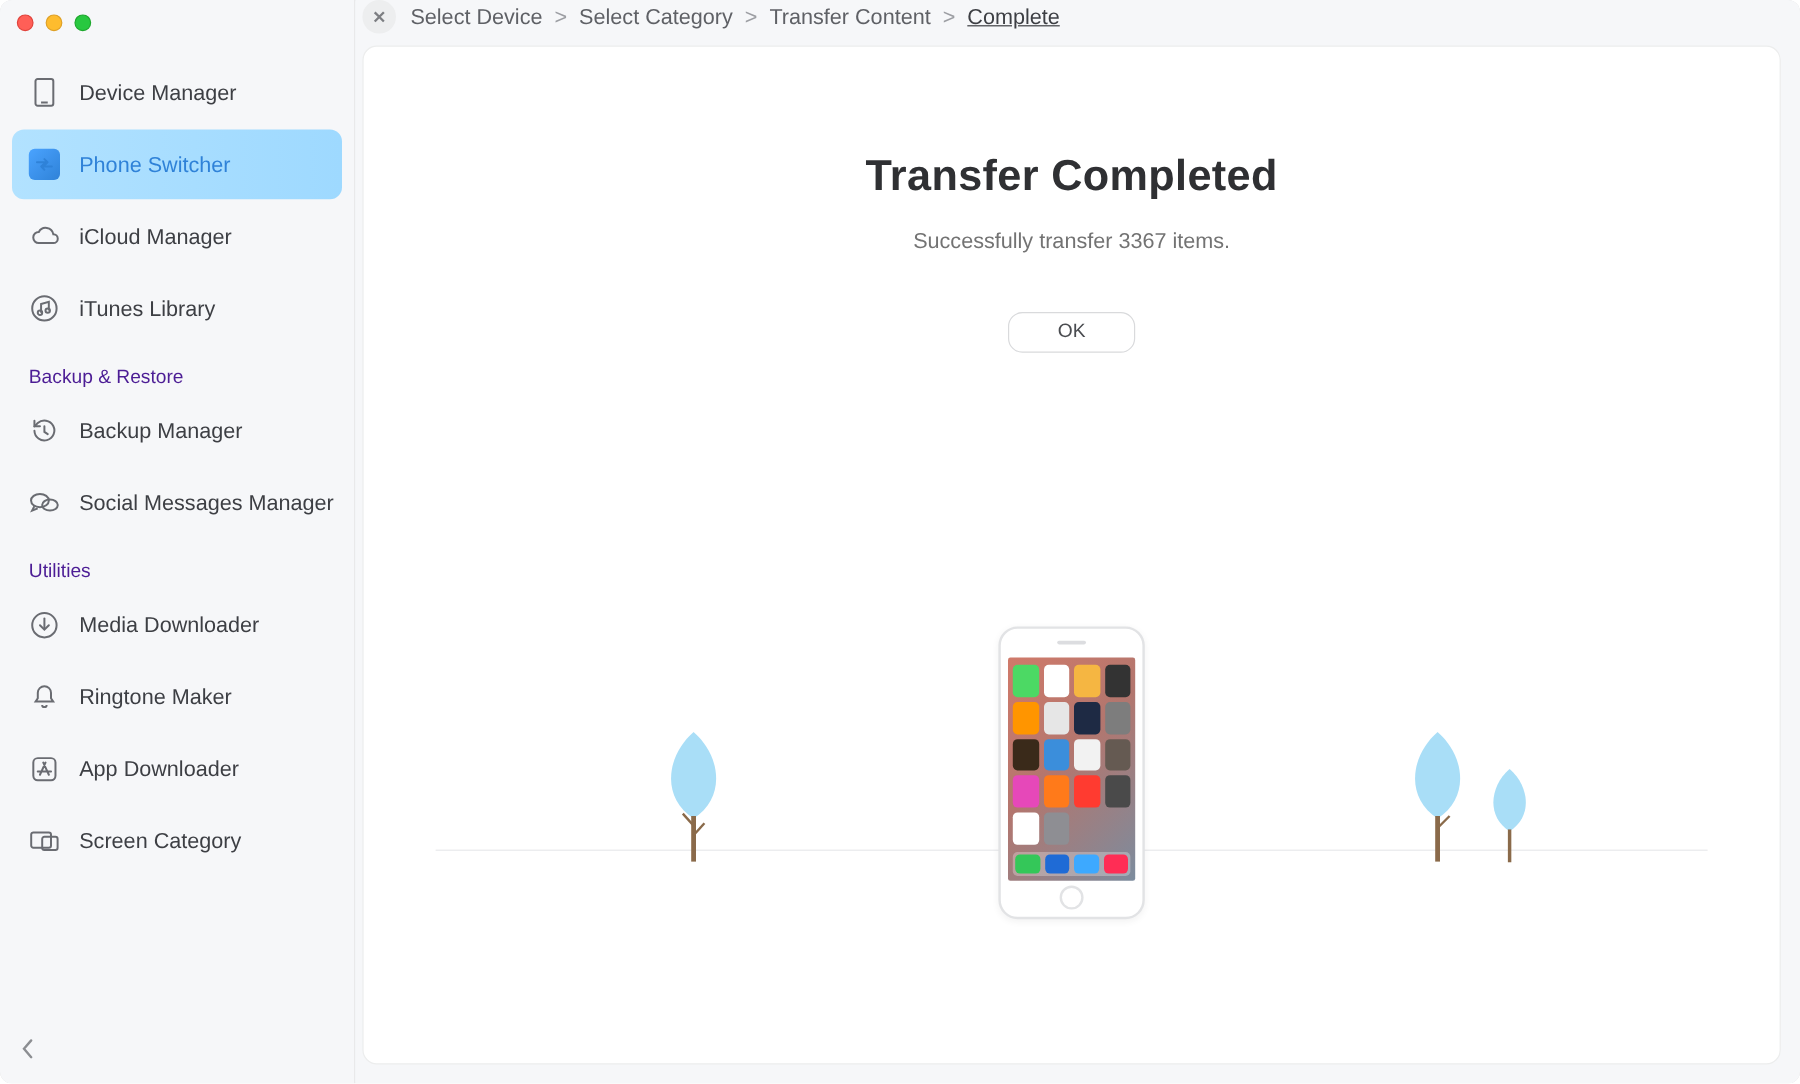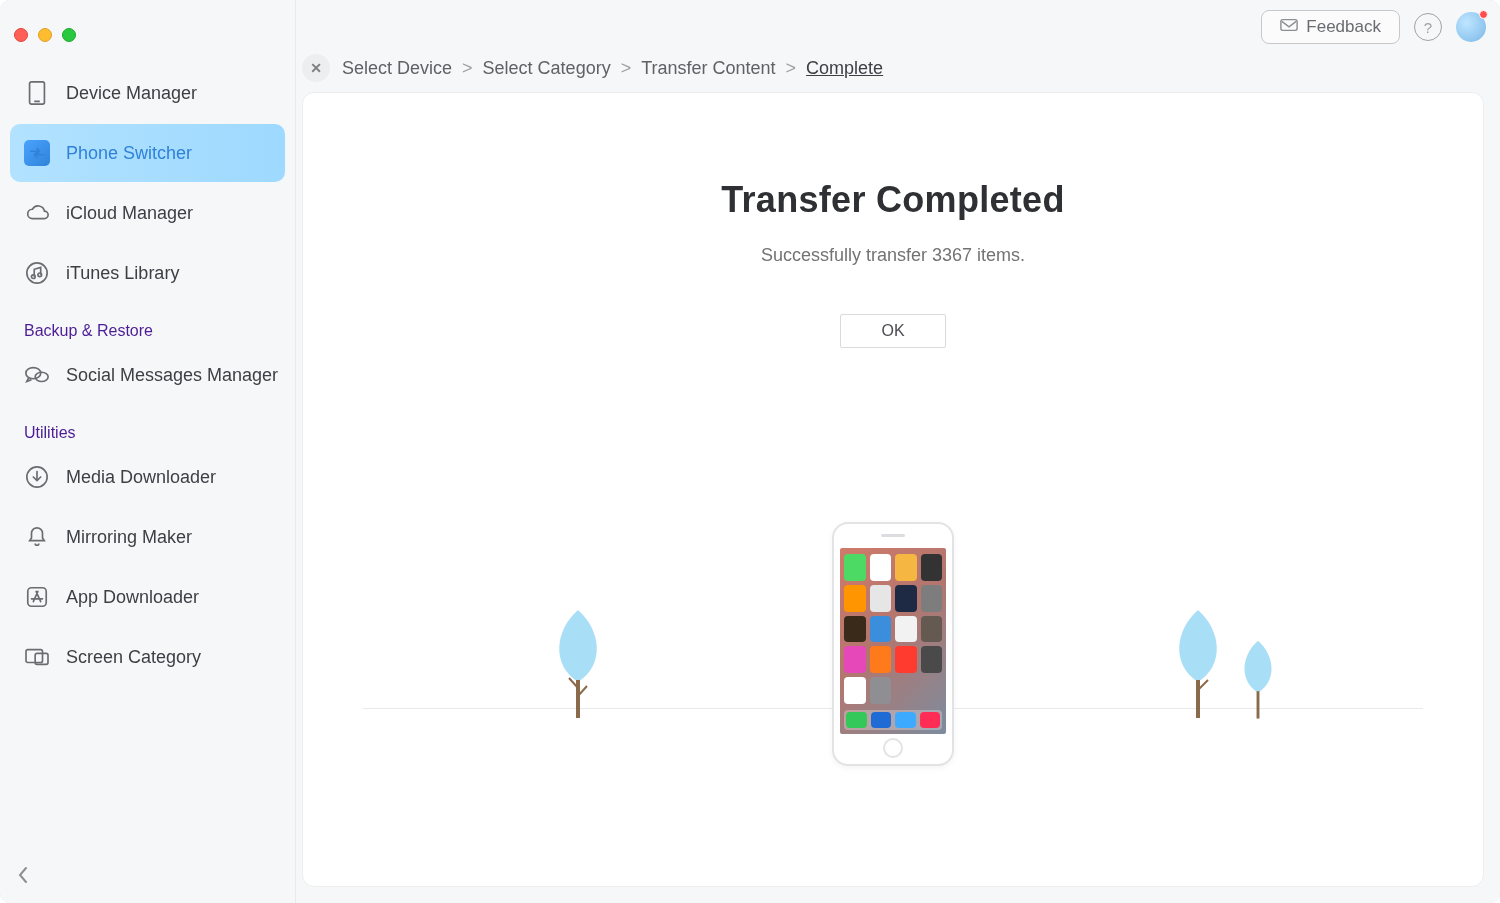--- a/index.html
+++ b/index.html
@@ -17,21 +17,21 @@
   }
 
   
   .sidebar {
     width: 296px;
     flex: 0 0 296px;
     background: #f6f7f9;
     border-right: 1px solid #e9e9ea;
     display: flex;
     flex-direction: column;
-    padding-top: 28px;
+    padding-top: 12px;
     position: relative;
   }
   .traffic {
     display: flex;
     gap: 10px;
     padding-left: 14px;
     margin-bottom: 22px;
   }
   .tl {
     width: 14px; height: 14px; border-radius: 50%;
@@ -117,21 +117,21 @@
 
   .center {
     text-align:center; padding-top:86px;
   }
   .title { font-size:36px; font-weight:700; color:#2f3033; letter-spacing:.3px; }
   .subtitle { margin-top:24px; font-size:18px; color:#737373; }
   .ok-btn {
     display:inline-block; margin-top:48px;
     width:106px; height:34px; line-height:32px;
     border:1px solid #d9dadc; background:#fff; color:#4a4c50;
-    font-size:16px; cursor:pointer; border-radius:2px;text-align:center;
+    font-size:16px; cursor:pointer; border-radius:12px;text-align:center;
   }
 
   
   .stage {
     position:absolute; left:0; right:0; bottom:110px; height:300px;
   }
   .ground {
     position:absolute; left:60px; right:60px; top:232px;
     height:1px; background:#e8e9eb;
   }
@@ -236,20 +236,30 @@
         </span>
         <span>iTunes Library</span>
       </div>
     </div>
 
     <div class="section-label">Backup &amp; Restore</div>
 
     <div class="nav">
       <div class="nav-item">
         <span class="icon">
+          <svg width="24" height="24" viewBox="0 0 26 26" fill="none" stroke-width="1.8" stroke-linecap="round">
+            <path d="M4 13a9 9 0 1 0 3-7L4 9"></path>
+              <path d="M4 4v5h5"></path>
+              <path d="M13 9v5l3 2"></path>
+          </svg>
+        </span>
+        <span>Backup Manager</span>
+      </div>
+      <div class="nav-item">
+        <span class="icon">
           <svg width="26" height="22" viewBox="0 0 28 22" fill="none" stroke-width="1.8">
             <ellipse cx="10" cy="9" rx="8" ry="6"></ellipse>
               <path d="M5 14l-2 4 5-2"></path>
             <ellipse cx="19" cy="13" rx="7" ry="5"></ellipse>
           </svg>
         </span>
         <span>Social Messages Manager</span>
       </div>
     </div>
 
@@ -266,21 +276,21 @@
         </span>
         <span>Media Downloader</span>
       </div>
       <div class="nav-item">
         <span class="icon">
           <svg width="22" height="24" viewBox="0 0 24 26" fill="none" stroke-width="1.8">
             <path d="M12 3a6 6 0 0 0-6 6v5l-2 3h16l-2-3V9a6 6 0 0 0-6-6z"></path>
               <path d="M10 20a2 2 0 0 0 4 0"></path>
           </svg>
         </span>
-        <span>Mirroring Maker</span>
+        <span>Ringtone Maker</span>
       </div>
       <div class="nav-item">
         <span class="icon">
           <svg width="24" height="24" viewBox="0 0 26 26" fill="none" stroke-width="1.8" stroke-linecap="round">
             <rect x="3" y="3" width="20" height="20" rx="4"></rect>
               <path d="M9 18l5-11M17 18l-5-11M7 15h12"></path>
           </svg>
         </span>
         <span>App Downloader</span>
       </div>
@@ -297,37 +307,20 @@
 
     <div class="sidebar-bottom">
       <svg width="14" height="20" viewBox="0 0 12 20" fill="none" stroke-width="2" stroke-linecap="round">
         <path d="M9 3 L3 10 L9 17"></path>
       </svg>
     </div>
   </aside>
 
   <main class="right">
 
-    <div class="topbar">
-      <div class="feedback-btn">
-        <span>
-          <svg width="18" height="14" viewBox="0 0 20 14" fill="none" stroke="#8c8e92" stroke-width="1.6">
-            <rect x="1" y="1" width="18" height="12" rx="2"></rect>
-              <path d="M2 3l8 6 8-6"></path>
-          </svg>
-        </span>
-        <span>Feedback</span>
-      </div>
-      <div class="circ-btn">
-        <span>?</span>
-      </div>
-      <div class="avatar">
-        <span class="dot"></span>
-      </div>
-    </div>
 
     <div class="crumb-row">
       <div class="close-crumb">
         <span>✕</span>
       </div>
       <div class="crumbs">
         <span class="crumb">
           <span>Select Device</span>
           <span class="sep">&gt;</span>
         </span>

